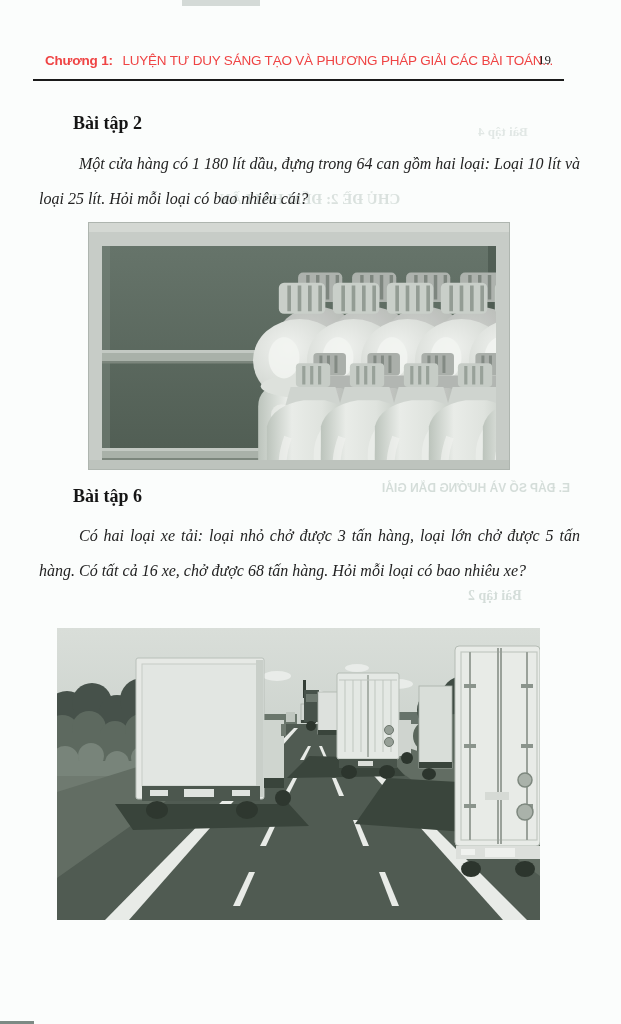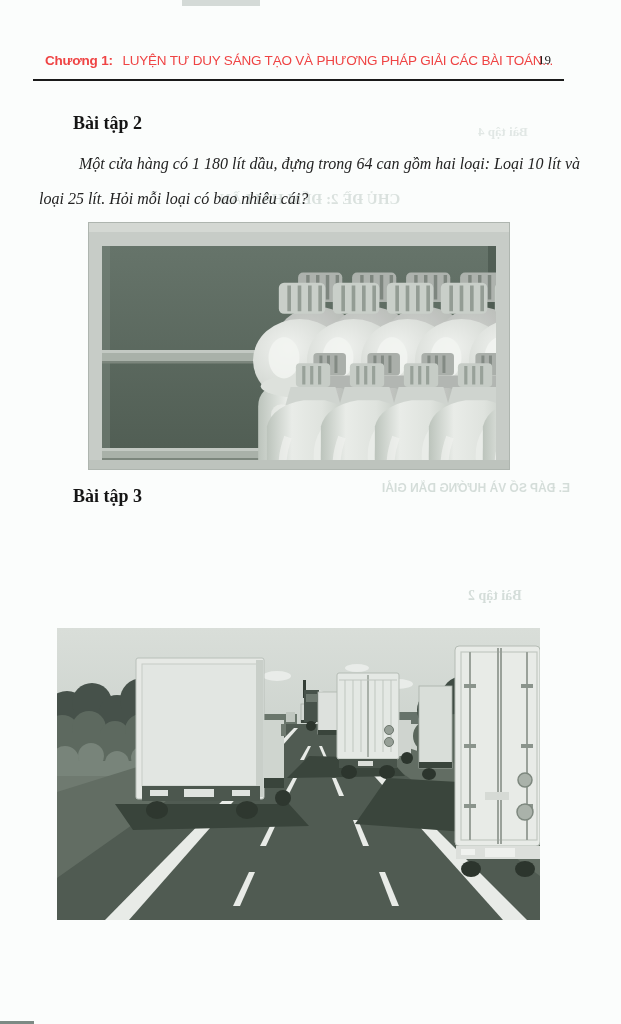--- a/index.html
+++ b/index.html
@@ -158,21 +158,22 @@
           <use href="#jugB" transform="translate(234,136)"></use>
           <use href="#jugB" transform="translate(288,136)"></use>
           <use href="#jugB" transform="translate(342,136)"></use>
         </g>
       </g>
       <rect x="0" y="238" width="422" height="10" fill="#bdc3bd"></rect>
       <rect x="0.5" y="0.5" width="421" height="247" fill="none" stroke="#aeb5af"></rect>
     </svg>
   </div>
 
-  <div class="exh exh3">Bài tập 3</div>
+  <div class="exh exh3">Bài tập 6</div>
+  <div class="para para3">Có hai loại xe tải: loại nhỏ chở được 3 tấn hàng, loại lớn chở được 5 tấn hàng. Có tất cả 16 xe, chở được 68 tấn hàng. Hỏi mỗi loại có bao nhiêu xe?</div>
 
   <div class="fig fig-trucks">
     <svg width="483" height="292" viewBox="0 0 483 292">
       <defs>
         <linearGradient id="skyGrad" x1="0" y1="0" x2="0" y2="1">
           <stop offset="0" stop-color="#d9ded9"></stop>
             <stop offset="1" stop-color="#c6cdc7"></stop>
         </linearGradient>
       </defs>
 

